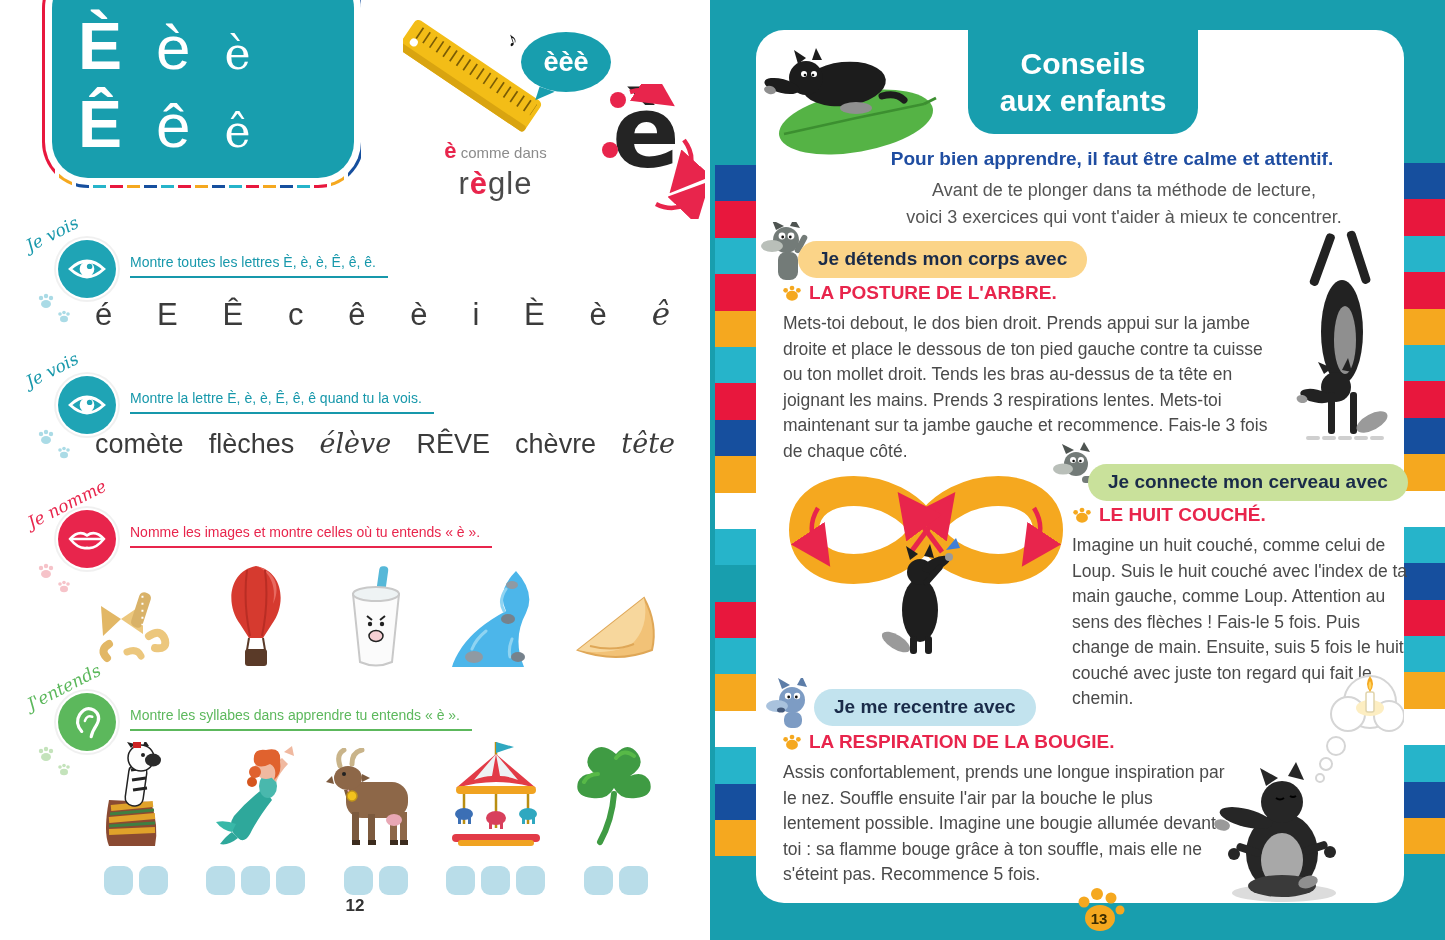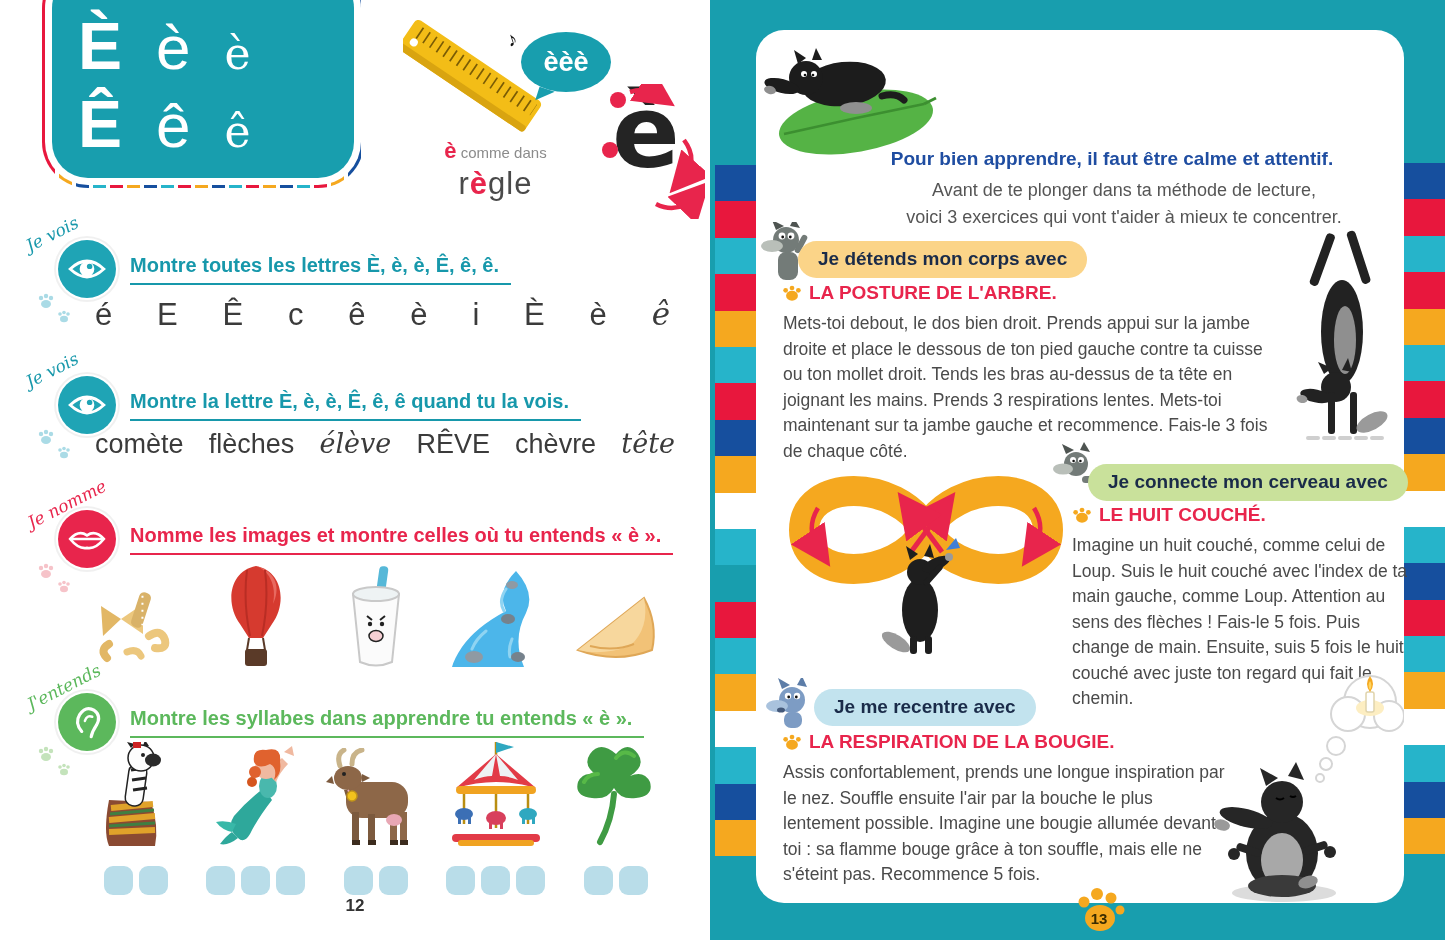--- a/index.html
+++ b/index.html
@@ -34,21 +34,21 @@
   .write-guide{position:absolute;left:600px;top:84px;width:105px;height:135px;}
   .write-guide .big-letter{position:absolute;left:12px;top:-6px;font-size:100px;line-height:1.1;
     font-weight:bold;color:#242424;font-family:"DejaVu Sans",sans-serif;}
   .write-guide svg{position:absolute;left:0;top:0;}
   
   .exo{position:absolute;left:28px;width:660px;height:70px;}
   .exo-icon{position:absolute;left:30px;top:0;width:58px;height:58px;border-radius:50%;
     display:flex;align-items:center;justify-content:center;box-shadow:0 0 0 2px #fff,0 0 0 4px rgba(0,0,0,0.06);}
   .exo-label{position:absolute;left:-4px;top:-16px;font-family:"DejaVu Serif",serif;font-style:italic;
     font-size:17px;transform:rotate(-27deg);white-space:nowrap;}
-  .exo-instr{position:absolute;left:102px;top:14px;font-weight:bold;font-size:20px;
+  .exo-instr{position:absolute;left:102px;top:14px;font-weight:normal;font-size:14px;
     border-bottom:2.5px solid currentColor;padding:0 12px 6px 0;white-space:nowrap;}
   .paws{position:absolute;left:8px;top:52px;}
   .teal-ic{background:#1fa4b5;} .red-ic{background:#e8254c;} .green-ic{background:#5cb85c;}
   .c-teal{color:#1798ab;} .c-red{color:#e8254c;} .c-green{color:#5cb85c;}
   .letters-row{position:absolute;left:95px;top:296px;width:575px;display:flex;
     justify-content:space-between;align-items:baseline;font-size:31px;color:#3b3b3b;}
   .letters-row .list-item:nth-child(10){font-family:"DejaVu Serif",serif;font-style:italic;}
   .words-row{position:absolute;left:95px;top:428px;width:580px;display:flex;
     justify-content:space-between;align-items:baseline;font-size:27px;color:#3b3b3b;}
   .words-row .list-item:nth-child(3),.words-row .list-item:nth-child(6){
@@ -491,20 +491,24 @@
         <div class="stripe-block" style="background: rgb(38, 180, 202);"></div>
         <div class="stripe-block" style="background: rgb(245, 168, 31);"></div>
         <div class="stripe-block" style="background: rgb(255, 255, 255);"></div>
         <div class="stripe-block" style="background: rgb(38, 180, 202);"></div>
         <div class="stripe-block" style="background: rgb(22, 79, 158);"></div>
         <div class="stripe-block" style="background: rgb(245, 168, 31);"></div>
       </div>
 
     <div class="card">
 
+      <div class="tab">
+        <span>Conseils</span>
+        <span>aux enfants</span>
+      </div>
 
       <svg class="leafwolf" width="175" height="140" viewBox="0 0 175 140">
         <ellipse cx="92" cy="100" rx="78" ry="30" fill="#55b345" transform="rotate(-10 92 100)"></ellipse>
         <path d="M20 112 Q90 96 160 82" stroke="#3c8f30" stroke-width="2.5" fill="none"></path>
         <path d="M160 82 L172 76" stroke="#3c8f30" stroke-width="3"></path>
         <ellipse cx="80" cy="62" rx="42" ry="22" fill="#1c1c1c" transform="rotate(-6 80 62)"></ellipse>
         <circle cx="42" cy="56" r="17" fill="#1c1c1c"></circle>
         <path d="M34 42 L30 28 L42 36 Z" fill="#1c1c1c"></path>
           <path d="M48 38 L52 26 L58 38 Z" fill="#1c1c1c"></path>
         <ellipse cx="18" cy="64" rx="18" ry="7" fill="#1c1c1c" transform="rotate(14 18 64)"></ellipse>

